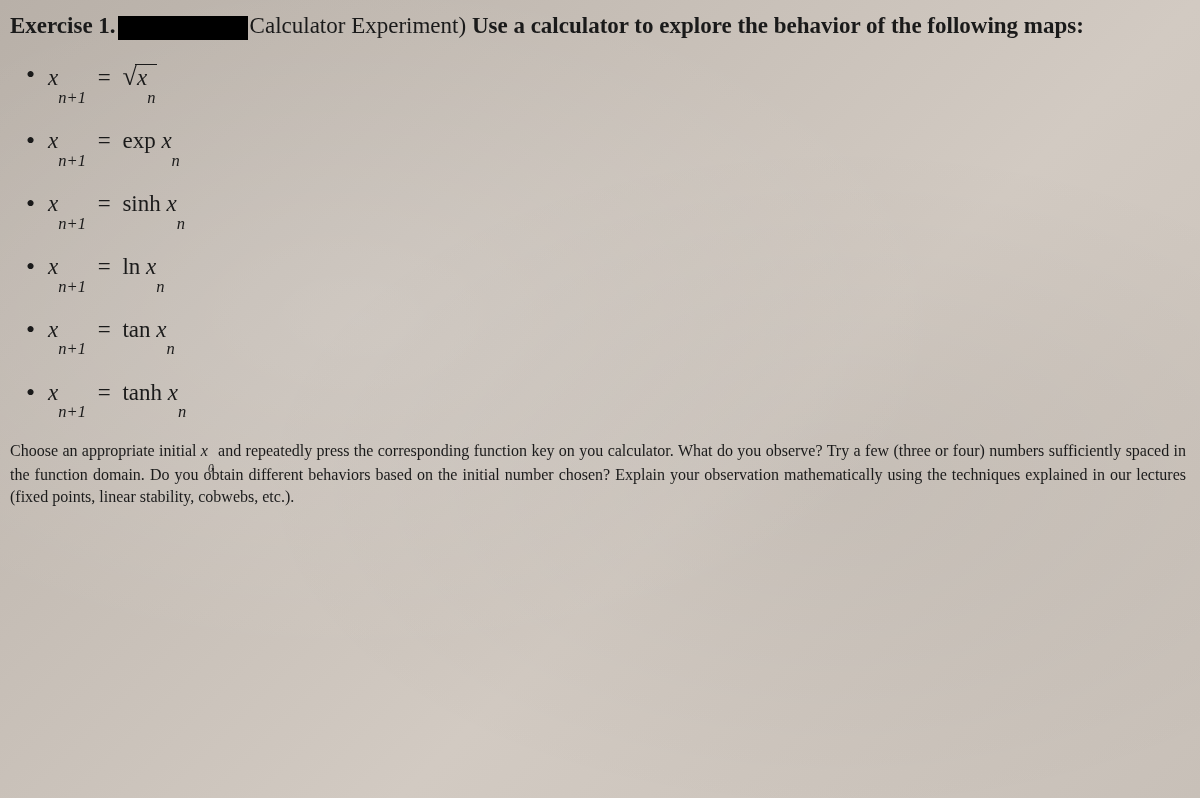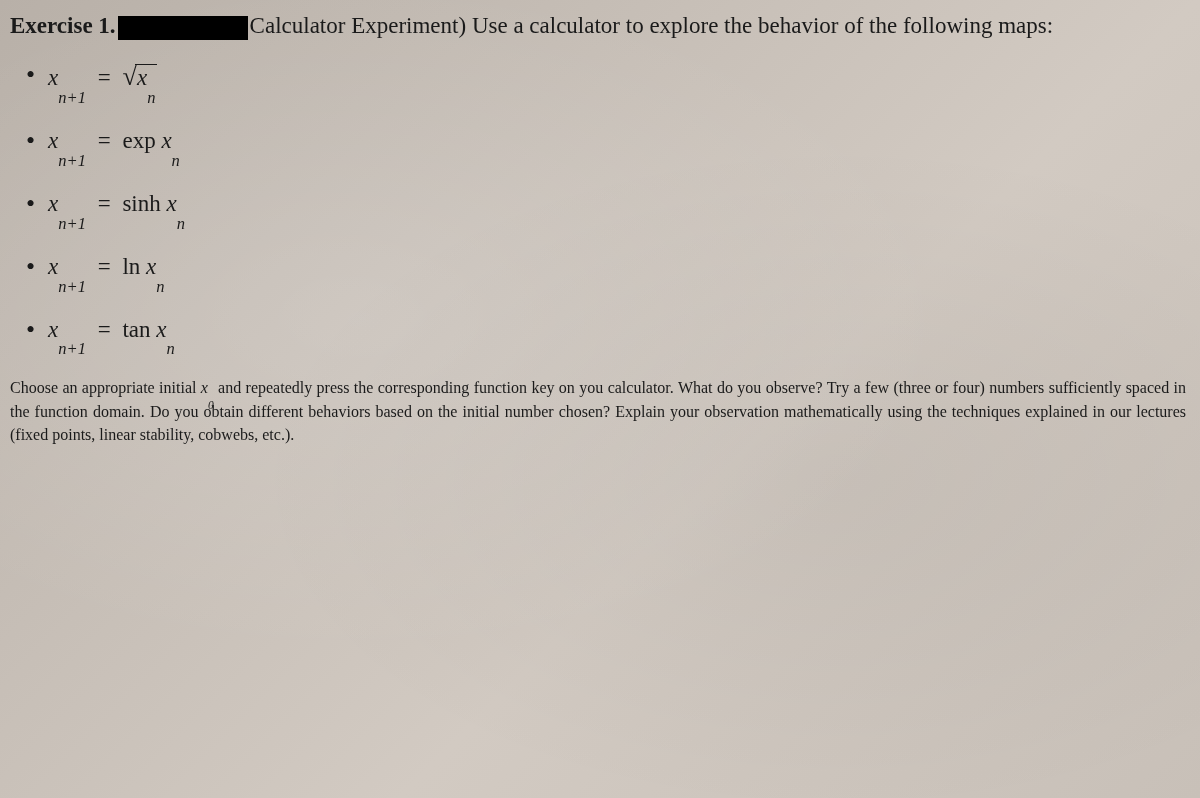--- a/index.html
+++ b/index.html
@@ -34,21 +34,21 @@
       position: relative;
     }
     .header {
       text-align: justify;
       margin-bottom: 18px;
     }
     .exercise-label {
       font-weight: bold;
     }
     .header-text {
-      font-weight: normal;
+      font-weight: bold;
     }
     .list {
       list-style: none;
       padding-left: 38px;
       margin-bottom: 22px;
     }
     .list li {
       margin-bottom: 28px;
       position: relative;
     }
@@ -138,18 +138,23 @@
       <span style="margin: 0 6px;">=</span>
       <span>ln</span> <span class="math-var">x</span><span class="math-sub">n</span>
     </li>
 
     <li>
       <span class="math-var">x</span><span class="math-sub">n+1</span>
       <span style="margin: 0 6px;">=</span>
       <span>tan</span> <span class="math-var">x</span><span class="math-sub">n</span>
     </li>
 
+    <li>
+      <span class="math-var">x</span><span class="math-sub">n+1</span>
+      <span style="margin: 0 6px;">=</span>
+      <span>tanh</span> <span class="math-var">x</span><span class="math-sub">n</span>
+    </li>
   </ul>
 
   <div class="footer">
     <span>Choose an appropriate initial </span><span class="math-var">x</span><span class="math-sub">0</span><span> and repeatedly press the corresponding function key on you calculator.  What do you observe?  Try a few (three or four) numbers sufficiently spaced in the function domain.  Do you obtain different behaviors based on the initial number chosen?  Explain your observation mathematically using the techniques explained in our lectures (fixed points, linear stability, cobwebs, etc.).</span>
   </div>
 </div>
 
 </body></html>

